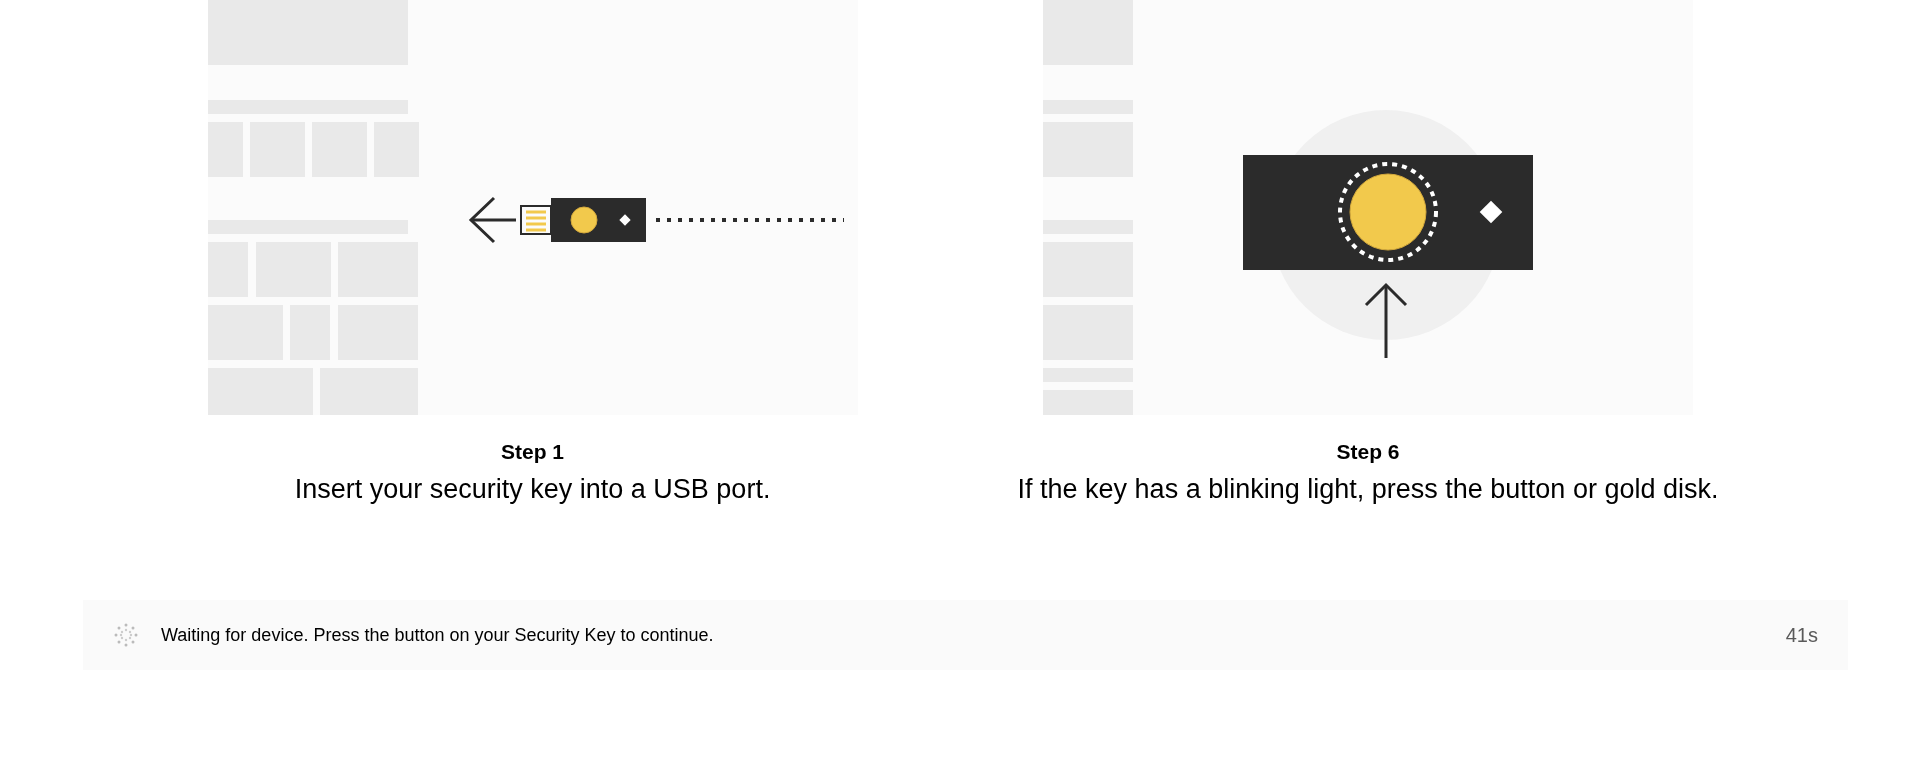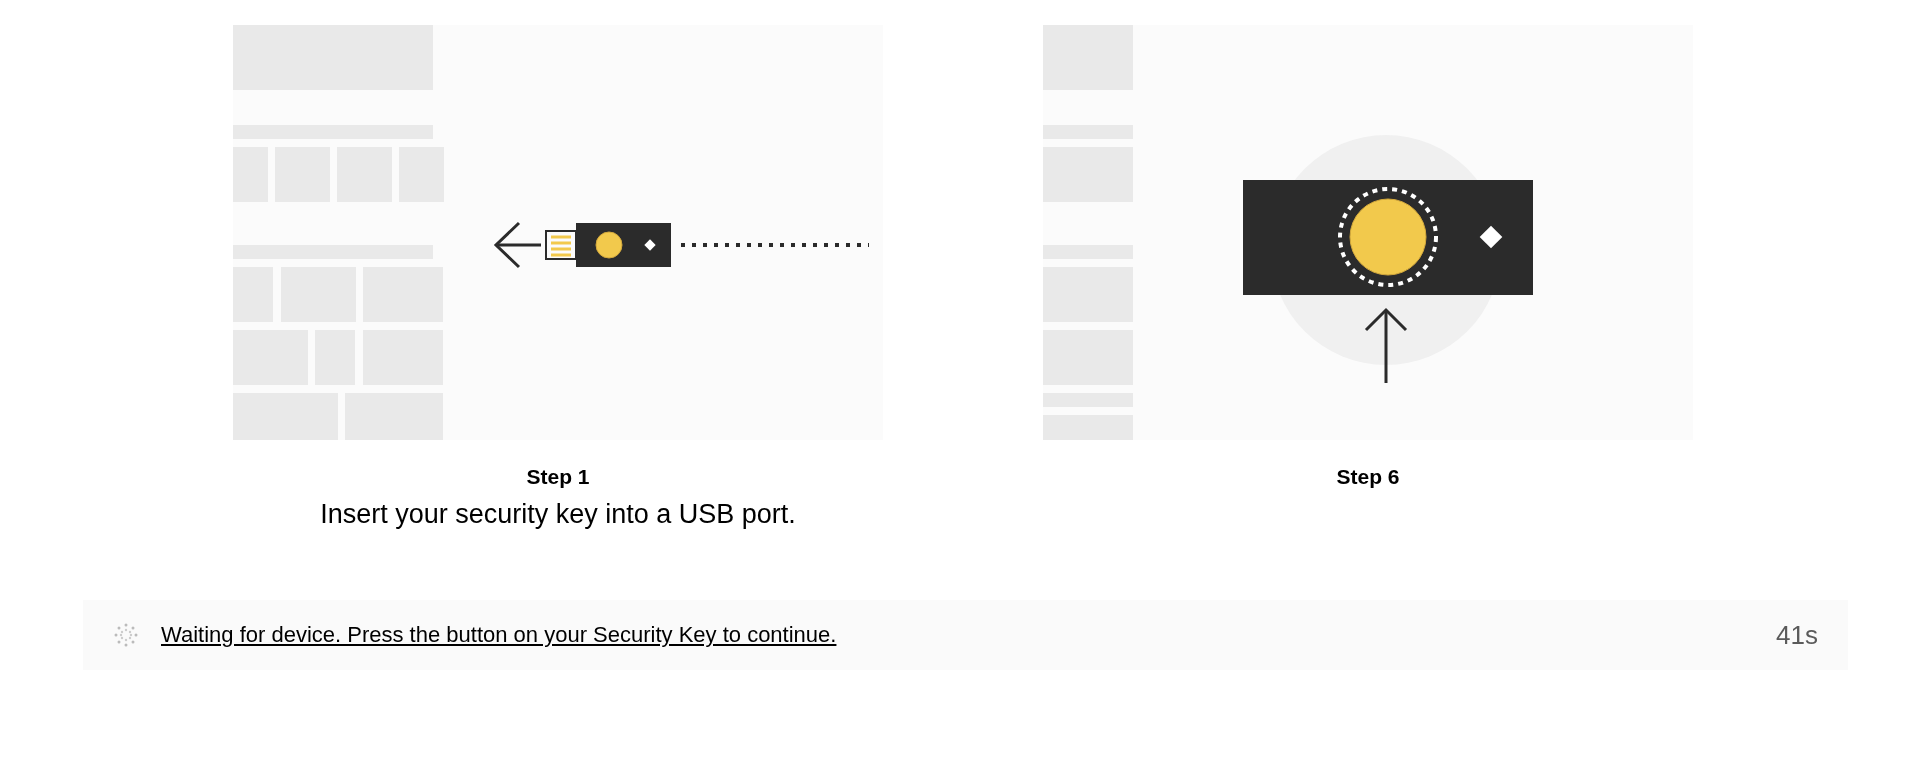--- a/index.html
+++ b/index.html
@@ -11,21 +11,20 @@
       font-family: -apple-system, BlinkMacSystemFont, "Segoe UI", Helvetica, Arial, sans-serif;
       background: #ffffff;
       width: 1926px;
       height: 784px;
       position: relative;
     }
     .container {
       display: flex;
       justify-content: center;
       gap: 160px;
-      padding-top: 25px;
     }
     .step-card {
       display: flex;
       flex-direction: column;
       align-items: center;
     }
     .illustration {
       width: 650px;
       height: 415px;
       background: #fbfbfb;
@@ -140,26 +139,25 @@
     .status-left {
       display: flex;
       align-items: center;
       gap: 22px;
     }
     .spinner-icon {
       width: 26px;
       height: 26px;
     }
     .status-text {
-      font-size: 22px;
+      font-size: 18px;
       color: #000;
-      text-decoration: underline;
     }
     .countdown {
-      font-size: 26px;
+      font-size: 20px;
       color: #5a5a5a;
     }
   </style>
 </head>
 <body>
 
 <div class="container">
 
   <div class="step-card">
     <div class="illustration">
@@ -220,20 +218,21 @@
         <circle cx="145" cy="57" r="48" fill="none" stroke="#ffffff" stroke-width="4" stroke-dasharray="5,5"></circle>
         <circle cx="145" cy="57" r="38" fill="#f2c94c" stroke="#d4a93c" stroke-width="1"></circle>
         <rect x="240" y="49" width="16" height="16" fill="#ffffff" transform="rotate(45 248 57)"></rect>
       </svg>
       <svg class="arrow-up" viewBox="0 0 50 80">
         <line x1="25" y1="5" x2="25" y2="78" stroke="#2b2b2b" stroke-width="3"></line>
         <polyline points="5,25 25,5 45,25" fill="none" stroke="#2b2b2b" stroke-width="3"></polyline>
       </svg>
     </div>
     <div class="step-title">Step 6</div>
+    <div class="step-desc">If the key has a blinking light, press the button or gold disk.</div>
   </div>
 </div>
 
 <div class="status-bar">
   <div class="status-left">
     <svg class="spinner-icon" viewBox="0 0 26 26">
       <circle cx="13" cy="3" r="1.5" fill="#bbb"></circle>
       <circle cx="20" cy="6" r="1.5" fill="#bbb"></circle>
       <circle cx="23" cy="13" r="1.5" fill="#bbb"></circle>
       <circle cx="20" cy="20" r="1.5" fill="#bbb"></circle>

